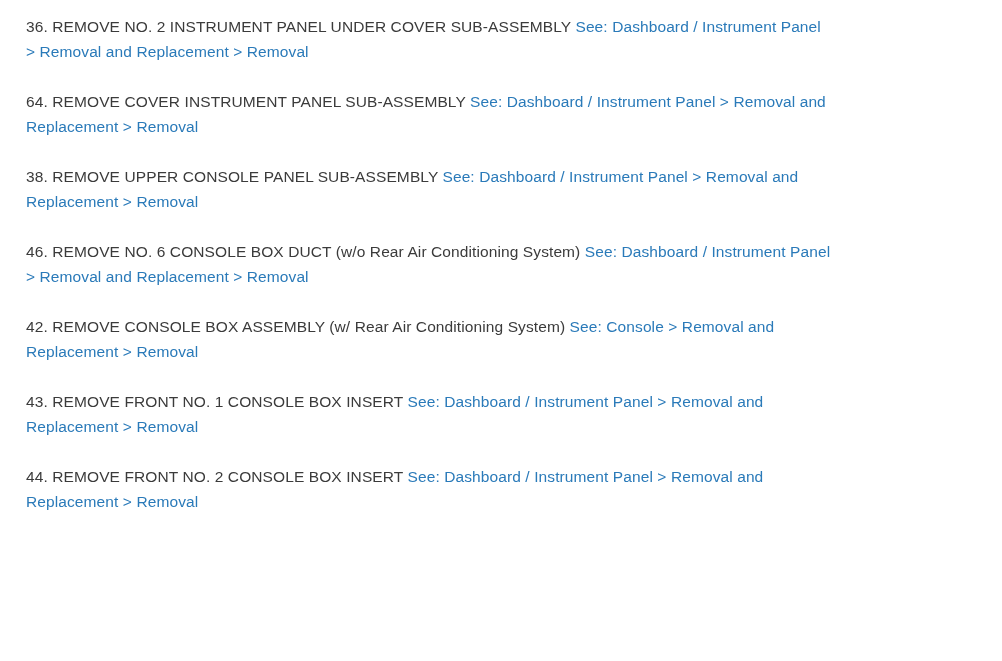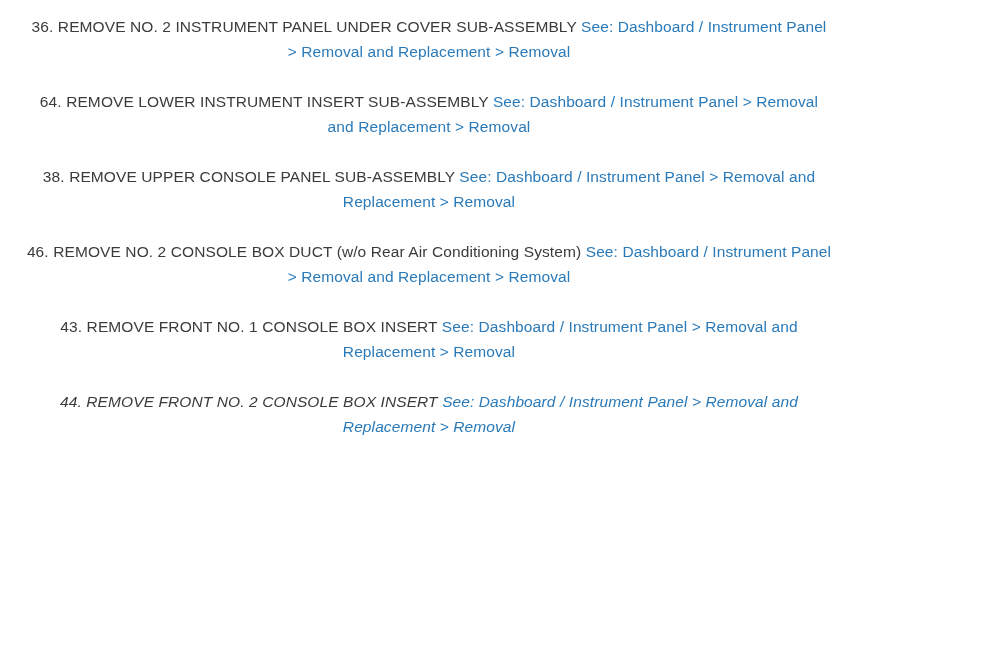--- a/index.html
+++ b/index.html
@@ -19,25 +19,23 @@
     box-sizing: border-box;
   }
   .step {
     font-size: 15.5px;
     line-height: 25px;
     margin: 0 0 25px 0;
     max-width: 806px;
     letter-spacing: 0.1px;
     color: #3b3b3b;
     font-weight: 400;
-    text-align: center;
   }
   .step:last-child {
     margin-bottom: 14px;
-    font-style: italic;
   }
   .step .title {
     color: #3b3b3b;
   }
   .step .ref {
     color: #2a7ab9;
   }
 </style>
 </head>
 <body>
@@ -45,38 +43,43 @@
 <div class="doc">
 
   <p class="step">
     <span class="title">36.</span>
     <span class="title">REMOVE NO. 2 INSTRUMENT PANEL UNDER COVER SUB-ASSEMBLY</span>
     <span class="ref">See: Dashboard / Instrument Panel &gt; Removal and Replacement &gt; Removal</span>
   </p>
 
   <p class="step">
     <span class="title">64.</span>
-    <span class="title">REMOVE LOWER INSTRUMENT INSERT SUB-ASSEMBLY</span>
+    <span class="title">REMOVE COVER INSTRUMENT PANEL SUB-ASSEMBLY</span>
     <span class="ref">See: Dashboard / Instrument Panel &gt; Removal and Replacement &gt; Removal</span>
   </p>
 
   <p class="step">
     <span class="title">38.</span>
     <span class="title">REMOVE UPPER CONSOLE PANEL SUB-ASSEMBLY</span>
     <span class="ref">See: Dashboard / Instrument Panel &gt; Removal and Replacement &gt; Removal</span>
   </p>
 
   <p class="step">
     <span class="title">46.</span>
-    <span class="title">REMOVE NO. 2 CONSOLE BOX DUCT (w/o Rear Air Conditioning System)</span>
+    <span class="title">REMOVE NO. 6 CONSOLE BOX DUCT (w/o Rear Air Conditioning System)</span>
     <span class="ref">See: Dashboard / Instrument Panel &gt; Removal and Replacement &gt; Removal</span>
   </p>
 
 
 
+  <p class="step">
+    <span class="title">42.</span>
+    <span class="title">REMOVE CONSOLE BOX ASSEMBLY (w/ Rear Air Conditioning System)</span>
+    <span class="ref">See: Console &gt; Removal and Replacement &gt; Removal</span>
+  </p>
 
   <p class="step">
     <span class="title">43.</span>
     <span class="title">REMOVE FRONT NO. 1 CONSOLE BOX INSERT</span>
     <span class="ref">See: Dashboard / Instrument Panel &gt; Removal and Replacement &gt; Removal</span>
   </p>
 
   <p class="step">
     <span class="title">44.</span>
     <span class="title">REMOVE FRONT NO. 2 CONSOLE BOX INSERT</span>

